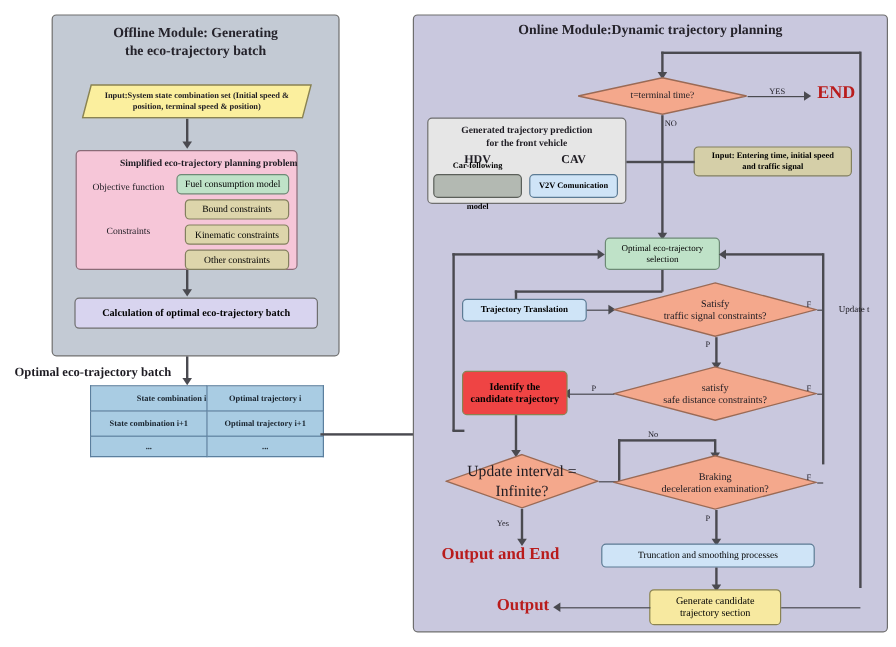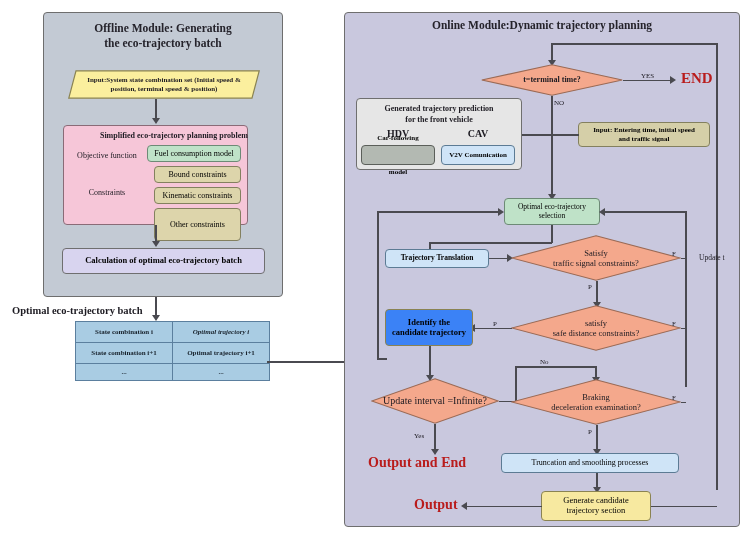--- a/index.html
+++ b/index.html
@@ -14,21 +14,21 @@
   .panel-online{background:#c9c8de;border:1px solid #6e6e6e;border-radius:4px;}
   .panel-title{position:absolute;text-align:center;font-weight:bold;color:#25232b;}
 
   
   .box{border:1px solid #6f6f6f;border-radius:4px;}
   .pink{background:#f6c6d8;border-color:#8a6b77;}
   .green{background:#bfe2c8;border-color:#6d8a76;}
   .khaki{background:#d5cfa8;border-color:#83805f;}
   .lav{background:#d8d4ef;border-color:#6f6f6f;}
   .lightblue{background:#cfe4f7;border-color:#5c7b94;}
-  .yellow{background:#3b82f6;border-color:#8a8352;}
+  .yellow{background:#ef4444;border-color:#8a8352;}
   .yellow2{background:#f7e9a0;border-color:#8a8352;}
   .grey{background:#e6e6e6;border-color:#6f6f6f;}
   .greybox{background:#b3b9b2;border-color:#5b5f5a;}
   .khaki2{background:#ddd5ab;border-color:#83805f;}
 
   .label{position:absolute;color:#1d1b22;}
   .plainbig{position:absolute;font-size:15px;font-weight:bold;color:#b91c1c;}
 
   
   .para{position:absolute;box-sizing:border-box;}
@@ -80,37 +80,37 @@
 
   <div class="node box pink" style="left:63px;top:125px;width:185px;height:100px;"></div>
   <div class="label" style="left:63px;top:131px;width:185px;text-align:right;font-size:8px;font-weight:bold;">Simplified eco-trajectory planning problem</div>
 
   <div class="label" style="left:68px;top:151px;width:78px;text-align:center;font-size:8px;">Objective function</div>
   <div class="node box green" style="left:147px;top:145px;width:94px;height:17px;font-size:8px;">Fuel consumption model</div>
 
   <div class="label" style="left:68px;top:188px;width:78px;text-align:center;font-size:8px;">Constraints</div>
   <div class="node box khaki2" style="left:154px;top:166px;width:87px;height:17px;font-size:8px;">Bound constraints</div>
   <div class="node box khaki2" style="left:154px;top:187px;width:87px;height:17px;font-size:8px;">Kinematic constraints</div>
-  <div class="node box khaki2" style="left:154px;top:208px;width:87px;height:33px;font-size:8px;">Other constraints</div>
+  <div class="node box khaki2" style="left:154px;top:208px;width:87px;height:17px;font-size:8px;">Other constraints</div>
 
   <div class="ln vl" style="left:155px;top:225px;height:17px;"></div>
   <div class="arw arw-d" style="left:151.8px;top:241px;"></div>
 
   <div class="node box lav" style="left:62px;top:248px;width:203px;height:26px;font-size:8.5px;font-weight:bold;">Calculation of optimal eco-trajectory batch</div>
 
   <div class="ln vl" style="left:155px;top:297px;height:19px;"></div>
   <div class="arw arw-d" style="left:151.8px;top:315px;"></div>
 
   <div class="label" style="left:12px;top:305px;font-size:10.5px;font-weight:bold;">Optimal eco-trajectory batch</div>
 
   <table class="tbl" style="left:75px;top:321px;">
     <tbody>
         <tr>
-      <td style="width:96px;height:20px;">State combination i</td>
-      <td style="width:96px;height:20px;font-style:italic;">Optimal trajectory i</td>
+      <td style="width:96px;height:20px;text-align:right;">State combination i</td>
+      <td style="width:96px;height:20px;">Optimal trajectory i</td>
     </tr>
     <tr>
       <td style="height:20px;">State combination i+1</td>
       <td style="height:20px;">Optimal trajectory i+1</td>
     </tr>
     <tr>
       <td style="height:16px;">...</td>
       <td style="height:16px;">...</td>
     </tr>
   </tbody>
@@ -126,21 +126,21 @@
 
   <div class="ln hl" style="left:551px;top:43px;width:166px;"></div>
   <div class="ln vl" style="left:716px;top:43px;height:447px;"></div>
   <div class="ln vl" style="left:551px;top:43px;height:18px;"></div>
   <div class="arw arw-d" style="left:547.8px;top:60px;"></div>
 
   <div class="dia" style="left:481px;top:64px;width:142px;height:32px;">
     <svg width="142" height="32" viewBox="0 0 142 32">
       <polygon points="71,0.8 141.2,16 71,31.2 0.8,16" fill="#f4a88c" stroke="#9a6a55" stroke-width="1.1"></polygon>
     </svg>
-    <div class="dtxt" style="font-size:8px;font-weight:bold;">t=terminal time?</div>
+    <div class="dtxt" style="font-size:8px;font-weight:normal;">t=terminal time?</div>
   </div>
 
   <div class="ln hl" style="left:623px;top:79.5px;width:48px;"></div>
   <div class="arw arw-r" style="left:670px;top:76px;"></div>
   <div class="elbl" style="left:641px;top:72px;">YES</div>
   <div class="plainbig" style="left:681px;top:70px;font-size:15px;">END</div>
 
   <div class="ln vl" style="left:551px;top:96px;height:99px;"></div>
   <div class="arw arw-d" style="left:547.8px;top:194px;"></div>
   <div class="elbl" style="left:554px;top:99px;">NO</div>
@@ -227,21 +227,21 @@
 
   <div class="ln vl" style="left:377px;top:211px;height:148px;"></div>
   <div class="ln hl" style="left:377px;top:211px;width:122px;"></div>
   <div class="arw arw-r" style="left:498px;top:207.5px;"></div>
   <div class="ln hl" style="left:377px;top:358px;width:10px;"></div>
 
   <div class="dia" style="left:371px;top:378px;width:128px;height:46px;">
     <svg width="128" height="46" viewBox="0 0 128 46">
       <polygon points="64,0.8 127.2,23 64,45.2 0.8,23" fill="#f4a88c" stroke="#9a6a55" stroke-width="1.1"></polygon>
     </svg>
-    <div class="dtxt" style="flex-direction:row;font-size:10px;align-items:center;">
+    <div class="dtxt" style="flex-direction:column;font-size:13px;align-items:center;">
       <span>Update interval =</span>
       <span>Infinite?</span>
     </div>
   </div>
 
   <div class="ln hl" style="left:499px;top:400.5px;width:17px;"></div>
   <div class="ln vl" style="left:515px;top:366px;height:35px;"></div>
   <div class="ln hl" style="left:515px;top:366px;width:81px;"></div>
   <div class="ln vl" style="left:595px;top:366px;height:12px;"></div>
   <div class="arw arw-d" style="left:591.8px;top:377px;"></div>

